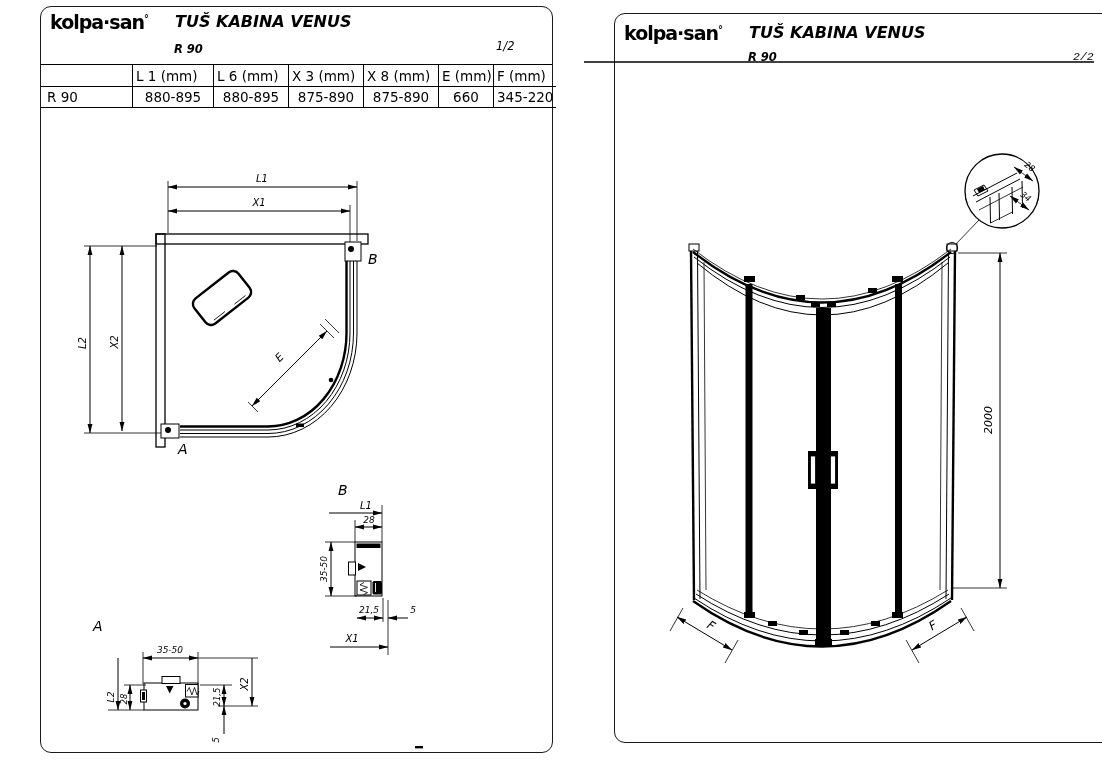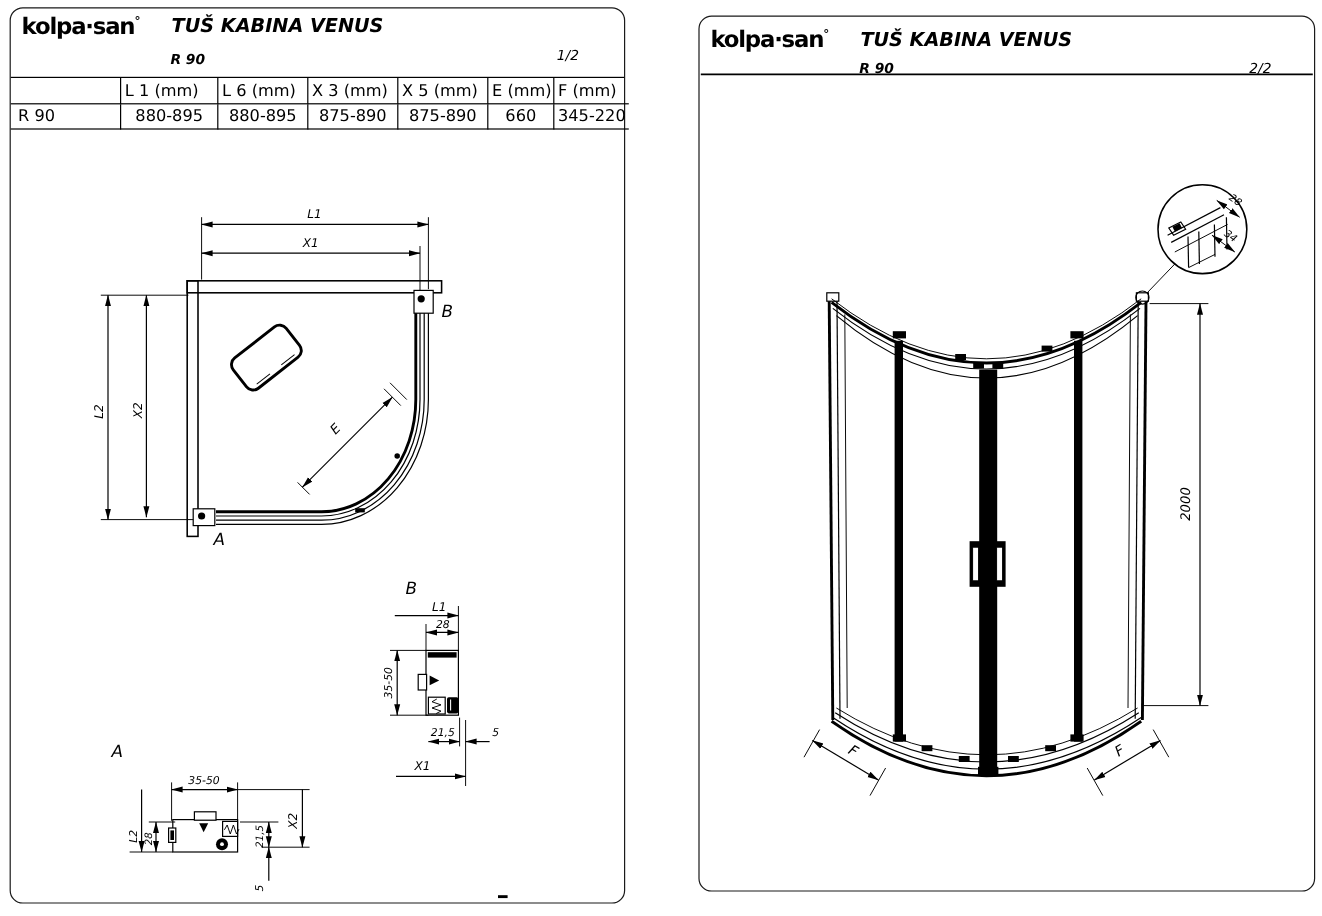--- a/index.html
+++ b/index.html
@@ -1,17 +1,17 @@
 <!DOCTYPE html>
 <html><head>
 <meta charset="utf-8">
 <style>
   html,body{margin:0;padding:0;background:#fff;}
   body{width:1102px;height:763px;position:relative;font-family:"DejaVu Sans",sans-serif;color:#000;overflow:hidden;}
-  .page{position:absolute;border:1.6px solid #1a1a1a;border-radius:11px;background:#fff;box-sizing:border-box;}
+  .page{position:absolute;border:1.6px solid #1a1a1a;border-radius:11px;background:#fff;box-sizing:border-box;margin-left:32px;}
   #page-left{left:8px;top:6px;width:513px;height:747px;}
   #page-right{left:582px;top:13px;width:514px;height:730px;}
   .logo{position:absolute;font-weight:bold;font-size:19px;letter-spacing:-1px;white-space:nowrap;}
   .logo .mark{font-size:10px;vertical-align:super;letter-spacing:0;}
   .doc-title{position:absolute;font-weight:bold;font-style:italic;font-size:16px;white-space:nowrap;}
   .model{position:absolute;font-weight:bold;font-style:italic;font-size:11.5px;}
   .pagenum{position:absolute;font-style:italic;font-size:11.5px;}
   #spec-table{position:absolute;left:0;top:57px;width:100%;display:grid;
     grid-template-columns:91px 81px 75px 75px 75px 55px 1fr;
     border-top:1.4px solid #000;font-size:13.5px;box-sizing:border-box;}
@@ -41,38 +41,38 @@
 <div class="page" id="page-left">
   <div class="logo" style="left:9px;top:4px;"><span>kolpa·san</span><span class="mark">°</span></div>
   <div class="doc-title" style="left:134px;top:5px;">TUŠ KABINA VENUS</div>
   <div class="model" style="left:133px;top:35px;">R 90</div>
   <div class="pagenum" style="left:455px;top:32px;">1/2</div>
   <div id="spec-table">
     <div class="cell hrow first"></div>
     <div class="cell hrow">L 1 (mm)</div>
     <div class="cell hrow">L 6 (mm)</div>
     <div class="cell hrow">X 3 (mm)</div>
-    <div class="cell hrow">X 5 (mm)</div>
+    <div class="cell hrow">X 8 (mm)</div>
     <div class="cell hrow">E (mm)</div>
     <div class="cell hrow">F (mm)</div>
     <div class="cell drow first">R 90</div>
     <div class="cell drow num">880-895</div>
     <div class="cell drow num">880-895</div>
     <div class="cell drow num">875-890</div>
     <div class="cell drow num">875-890</div>
     <div class="cell drow num">660</div>
     <div class="cell drow num">345-220</div>
   </div>
 </div>
 
 <div class="page" id="page-right">
   <div class="logo" style="left:9px;top:8px;"><span>kolpa·san</span><span class="mark">°</span></div>
   <div class="doc-title" style="left:134px;top:9px;">TUŠ KABINA VENUS</div>
   <div class="model" style="left:133px;top:36px;">R 90</div>
-  <div class="pagenum" style="left:458px;top:36px;">2/2</div>
+  <div class="pagenum" style="left:458px;top:36px;font-family:Liberation Mono, monospace;">2/2</div>
 </div>
 
 <svg id="draw" width="1102" height="763" viewBox="0 0 1102 763">
   <defs>
     <pattern id="hat" width="9" height="9" patternUnits="userSpaceOnUse" patternTransform="rotate(-45)">
       <line x1="0" y1="0" x2="0" y2="9" style="stroke:#000;stroke-width:1"></line>
     </pattern>
     <marker id="ar" markerUnits="userSpaceOnUse" markerWidth="10" markerHeight="7" refX="9.2" refY="3" orient="auto-start-reverse">
       <path d="M0,0.5 L9.5,3 L0,5.5 Z" style="fill:#000;stroke:none"></path>
     </marker>

